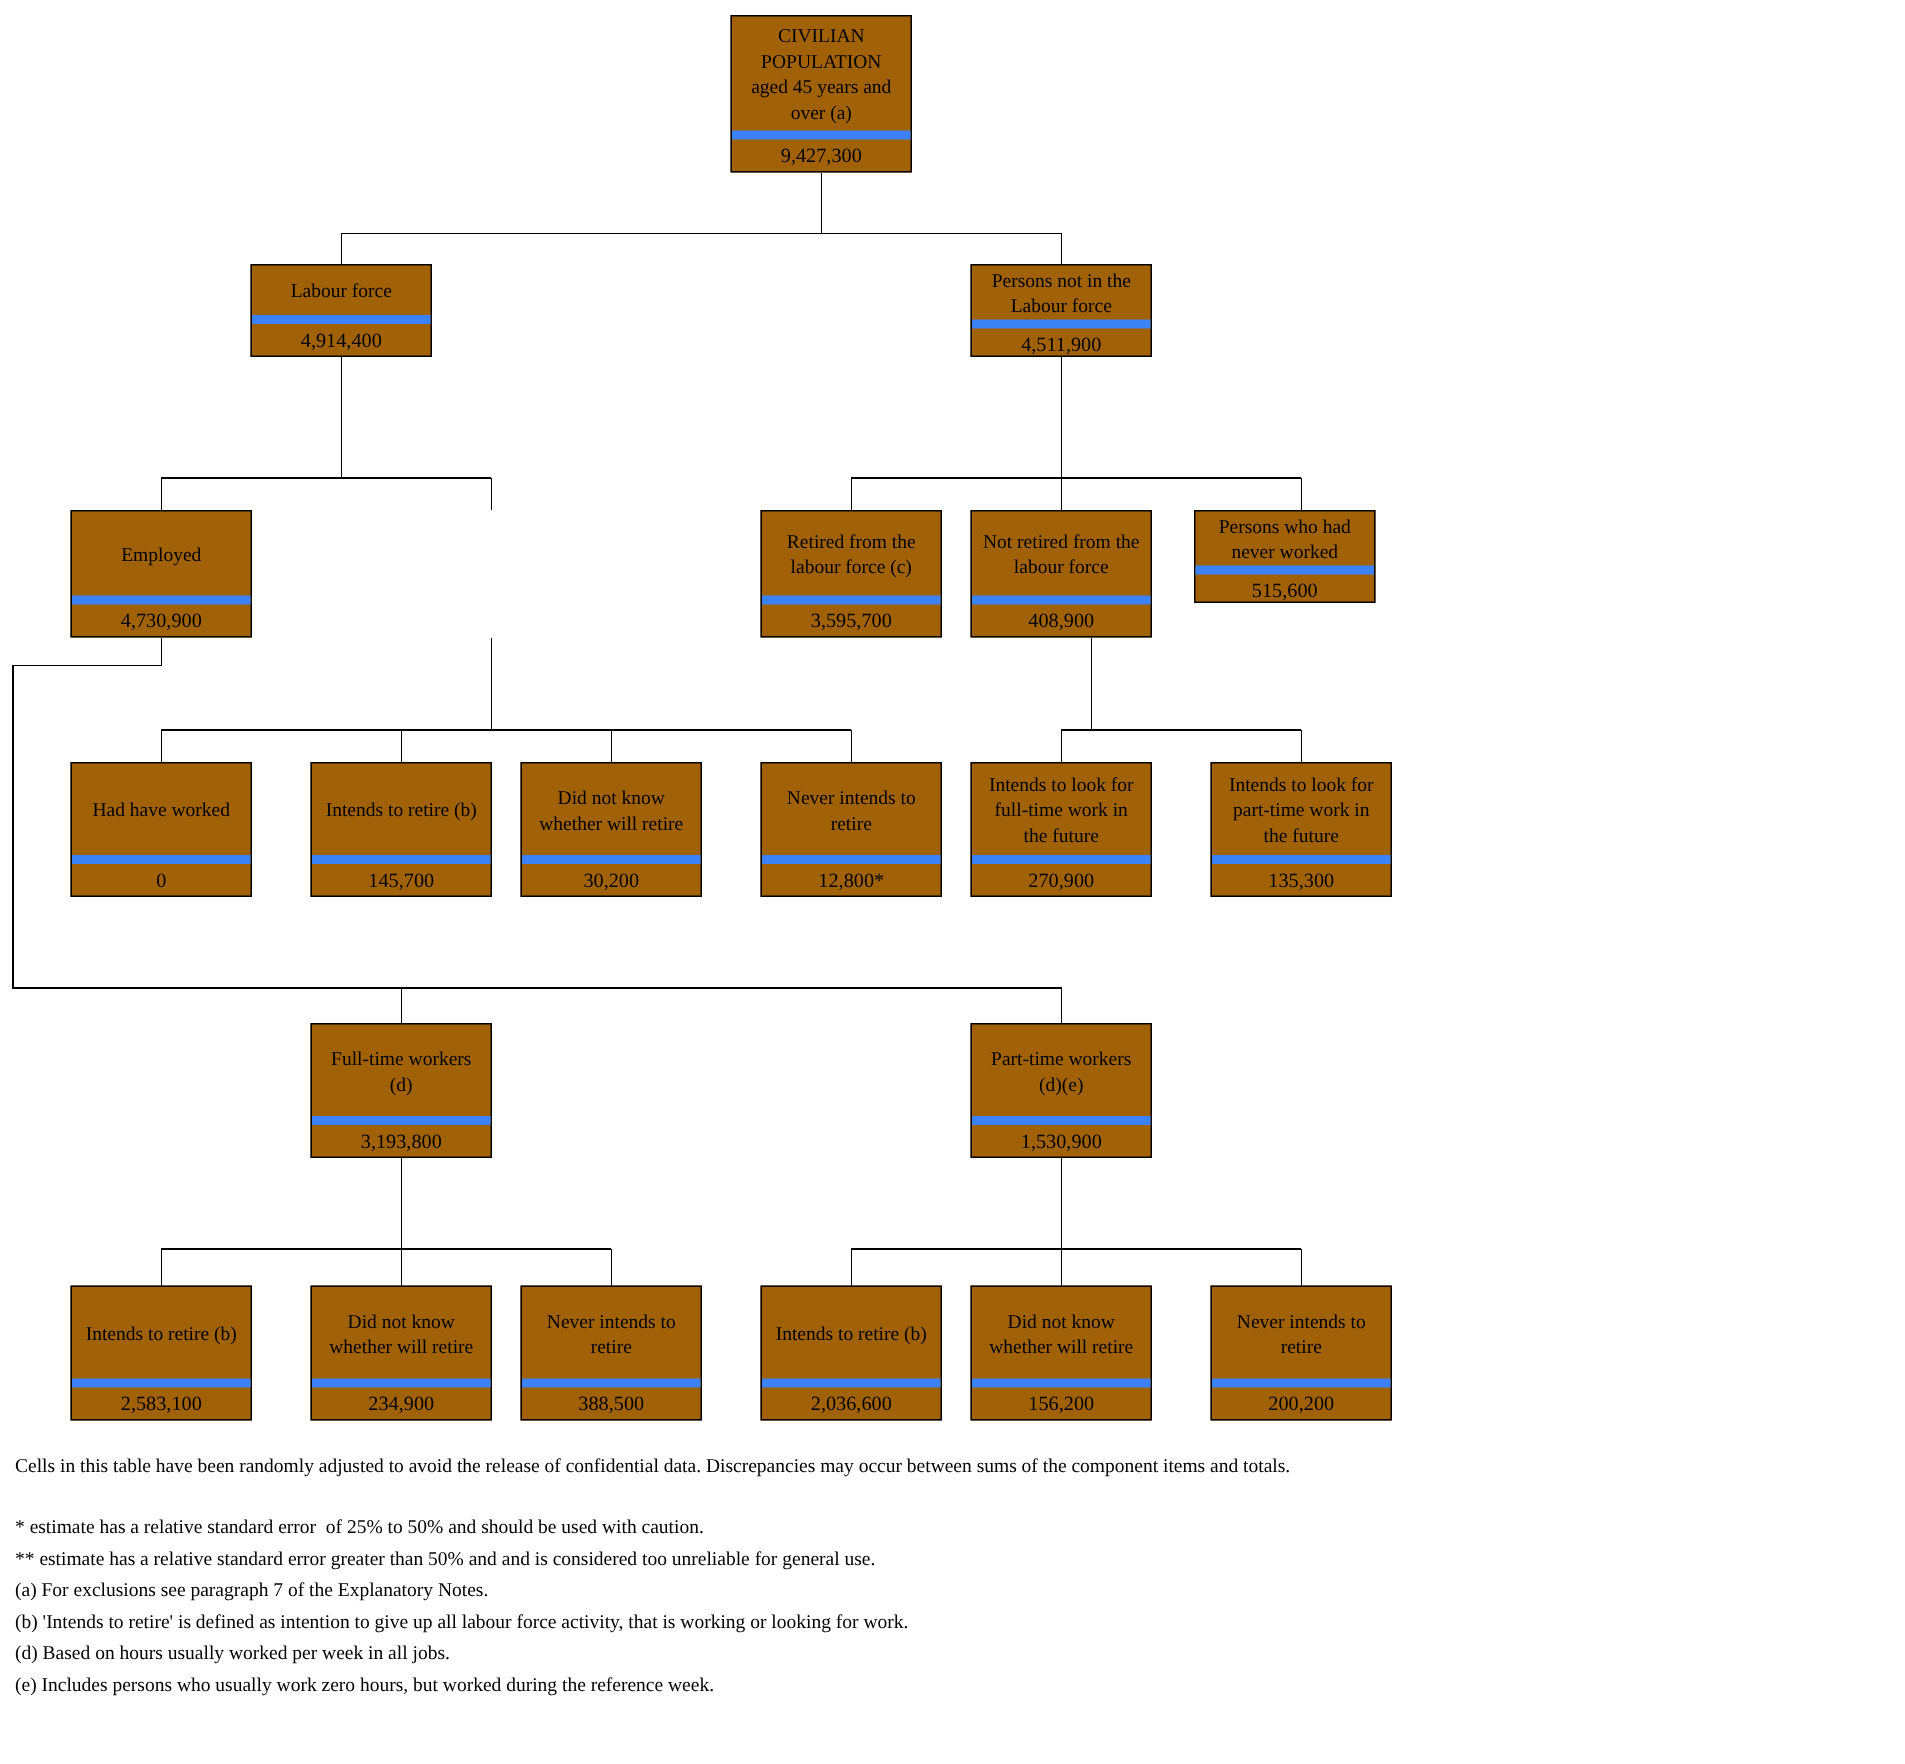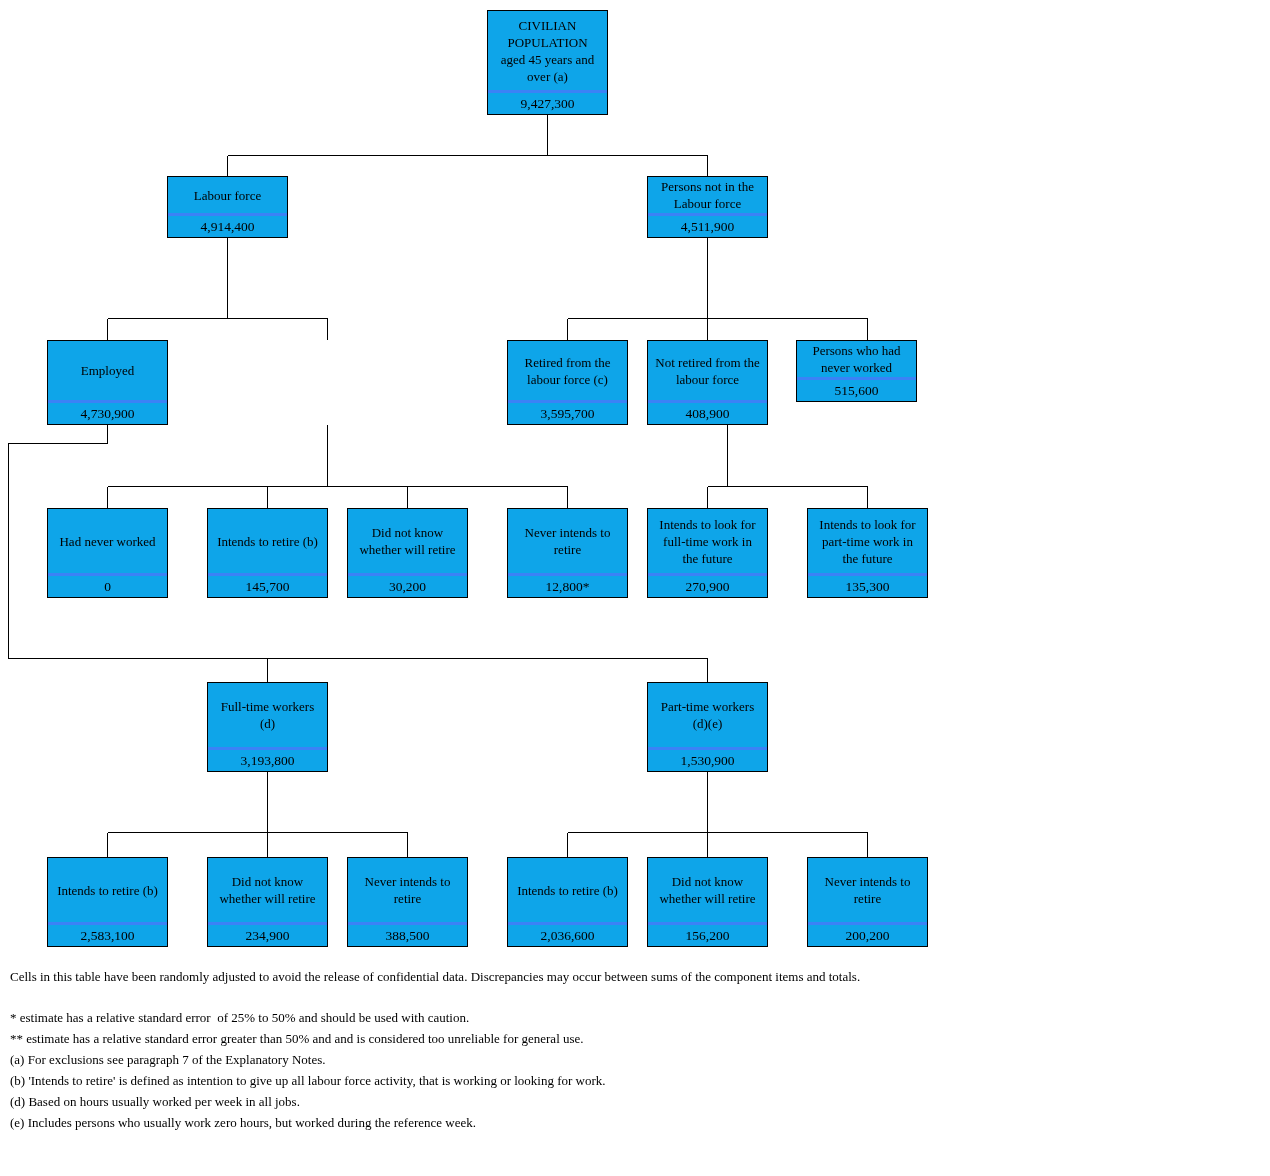--- a/index.html
+++ b/index.html
@@ -26,38 +26,38 @@
   svg.connectors path {
     stroke: #000000;
     stroke-width: 1;
     fill: none;
     shape-rendering: crispEdges;
   }
   .node {
     position: absolute;
     box-sizing: border-box;
     border: 1px solid #000000;
-    background: #0ea5e9;
+    background: #a16207;
     display: flex;
     flex-direction: column;
   }
   .nlabel {
     flex: 1;
     display: flex;
     align-items: center;
     justify-content: center;
     text-align: center;
     white-space: pre-line;
     font-size: 13px;
     line-height: 17px;
     padding: 1px 1px;
   }
   .nvalue {
     height: 21px;
-    border-top: 3px solid #3b82f6;
+    border-top: 6px solid #3b82f6;
     text-align: center;
     font-size: 13.5px;
     line-height: 21px;
   }
   .footnotes {
     position: absolute;
     left: 10px;
     top: 966px;
     width: 1256px;
   }
@@ -119,21 +119,21 @@
 labour force</div>
     <div class="nvalue">408,900</div>
   </div>
   <div class="node" style="left:796px;top:340px;width:121px;height:62px">
     <div class="nlabel">Persons who had
 never worked</div>
     <div class="nvalue">515,600</div>
   </div>
 
   <div class="node" style="left:47px;top:508px;width:121px;height:90px">
-    <div class="nlabel">Had never worked</div>
+    <div class="nlabel">Had have worked</div>
     <div class="nvalue">0</div>
   </div>
   <div class="node" style="left:207px;top:508px;width:121px;height:90px">
     <div class="nlabel">Intends to retire (b)</div>
     <div class="nvalue">145,700</div>
   </div>
   <div class="node" style="left:347px;top:508px;width:121px;height:90px">
     <div class="nlabel">Did not know
 whether will retire</div>
     <div class="nvalue">30,200</div>

